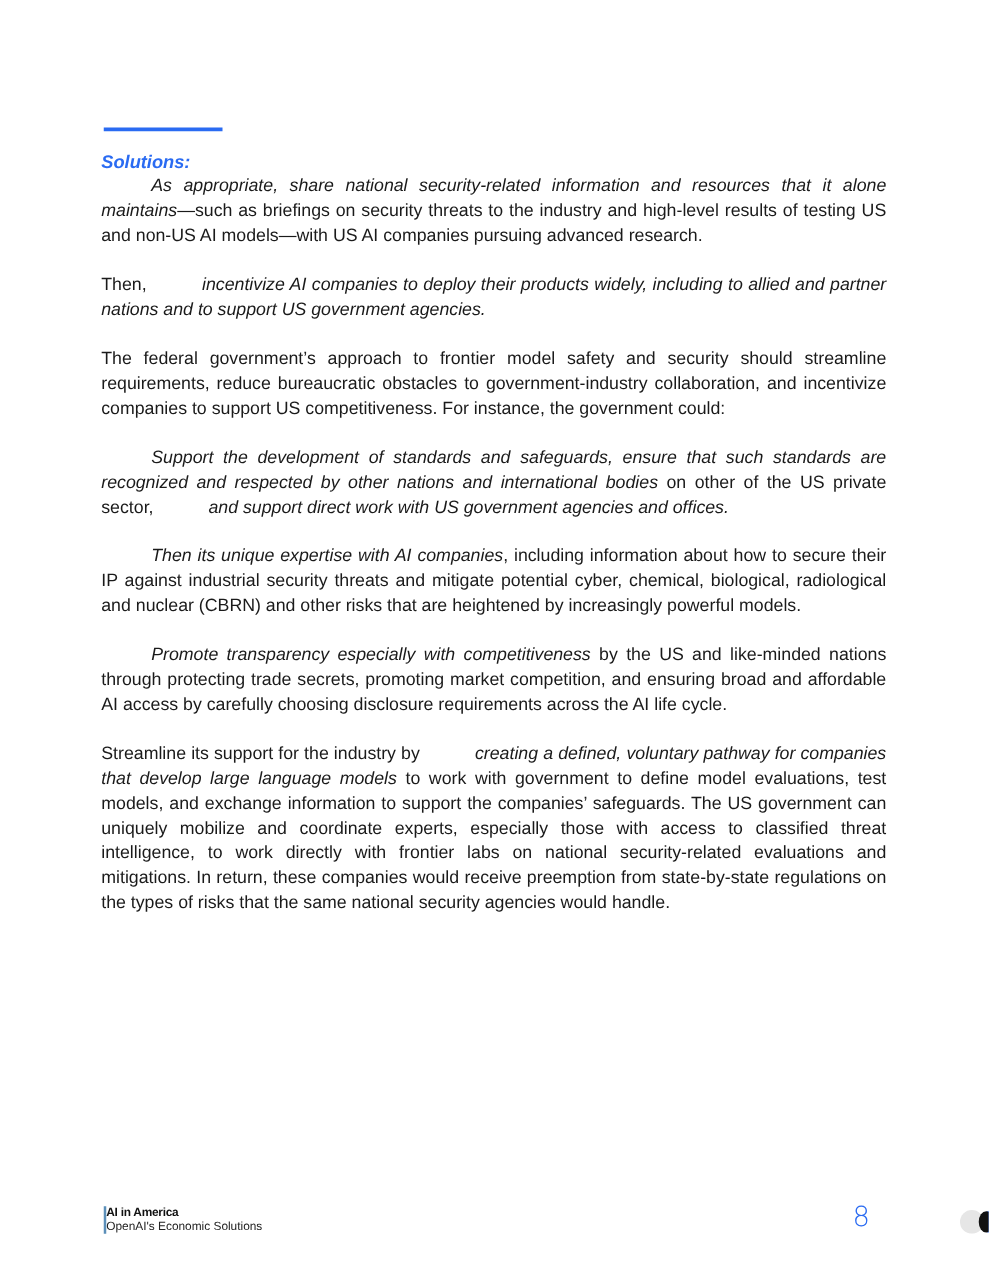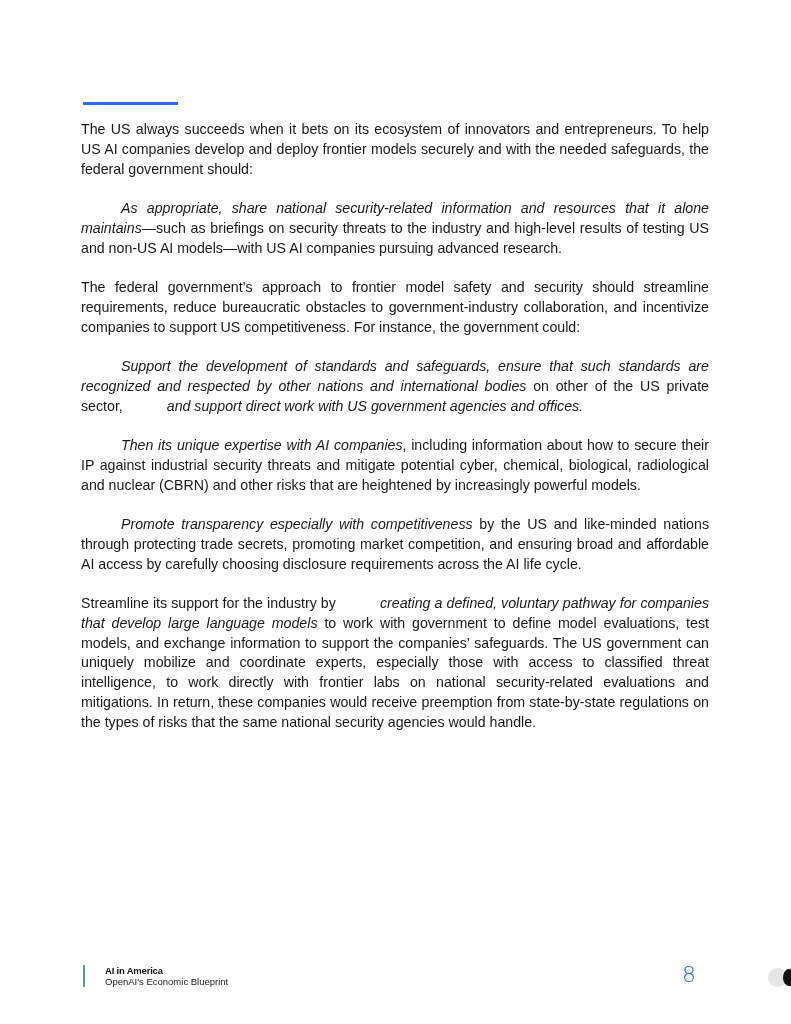--- a/index.html
+++ b/index.html
@@ -44,21 +44,21 @@
     }
     .para.first {
       margin-top: 0;
     }
     .it { font-style: italic; margin-left: 40px; }
     .footer-brand {
       position: absolute;
       left: 83px;
       top: 965px;
       border-left: 2px solid #5b8fb9;
-      padding-left: 20px;
+      padding-left: 0;
       line-height: 11px;
     }
     .footer-title {
       display: block;
       font-size: 9.5px;
       font-weight: bold;
       color: #111;
       letter-spacing: -0.2px;
     }
     .footer-subtitle {
@@ -110,41 +110,42 @@
       border-radius: 50%;
       background: #2a6bf2;
     }
   </style>
 </head>
 <body>
 
 <div class="accent-rule"></div>
 
 <div class="content">
+  <div class="heading">Solutions:</div>
 
-  <p class="para first"><span>The US always succeeds when it bets on its ecosystem of innovators and entrepreneurs. To help US AI companies develop and deploy frontier models securely and with the needed safeguards, the federal government should:</span></p>
 
   <p class="para"><span class="it">As appropriate, share national security-related information and resources that it alone maintains</span><span>—such as briefings on security threats to the industry and high-level results of testing US and non-US AI models—with US AI companies pursuing advanced research.</span></p>
 
+  <p class="para"><span>Then, </span><span class="it">incentivize AI companies to deploy their products widely, including to allied and partner nations and to support US government agencies.</span></p>
 
   <p class="para"><span>The federal government’s approach to frontier model safety and security should streamline requirements, reduce bureaucratic obstacles to government-industry collaboration, and incentivize companies to support US competitiveness. For instance, the government could:</span></p>
 
   <p class="para"><span class="it">Support the development of standards and safeguards, ensure that such standards are recognized and respected by other nations and international bodies</span><span> on other of the US private sector, </span><span class="it">and support direct work with US government agencies and offices.</span></p>
 
   <p class="para"><span class="it">Then its unique expertise with AI companies</span><span>, including information about how to secure their IP against industrial security threats and mitigate potential cyber, chemical, biological, radiological and nuclear (CBRN) and other risks that are heightened by increasingly powerful models.</span></p>
 
 
   <p class="para"><span class="it">Promote transparency especially with competitiveness</span><span> by the US and like-minded nations through protecting trade secrets, promoting market competition, and ensuring broad and affordable AI access by carefully choosing disclosure requirements across the AI life cycle.</span></p>
 
   <p class="para"><span>Streamline its support for the industry by </span><span class="it">creating a defined, voluntary pathway for companies that develop large language models</span><span> to work with government to define model evaluations, test models, and exchange information to support the companies’ safeguards. The US government can uniquely mobilize and coordinate experts, especially those with access to classified threat intelligence, to work directly with frontier labs on national security-related evaluations and mitigations. In return, these companies would receive preemption from state-by-state regulations on the types of risks that the same national security agencies would handle.</span></p>
 </div>
 
 <div class="footer-brand">
   <span class="footer-title">AI in America</span>
-  <span class="footer-subtitle">OpenAI's Economic Blueprint</span>
+  <span class="footer-subtitle">OpenAI's Economic Solutions</span>
 </div>
 
 <div class="page-number">8</div>
 
 <div class="widget">
   <div class="widget-grey"></div>
   <div class="widget-blue"></div>
   <div class="widget-dark"></div>
 </div>
 

